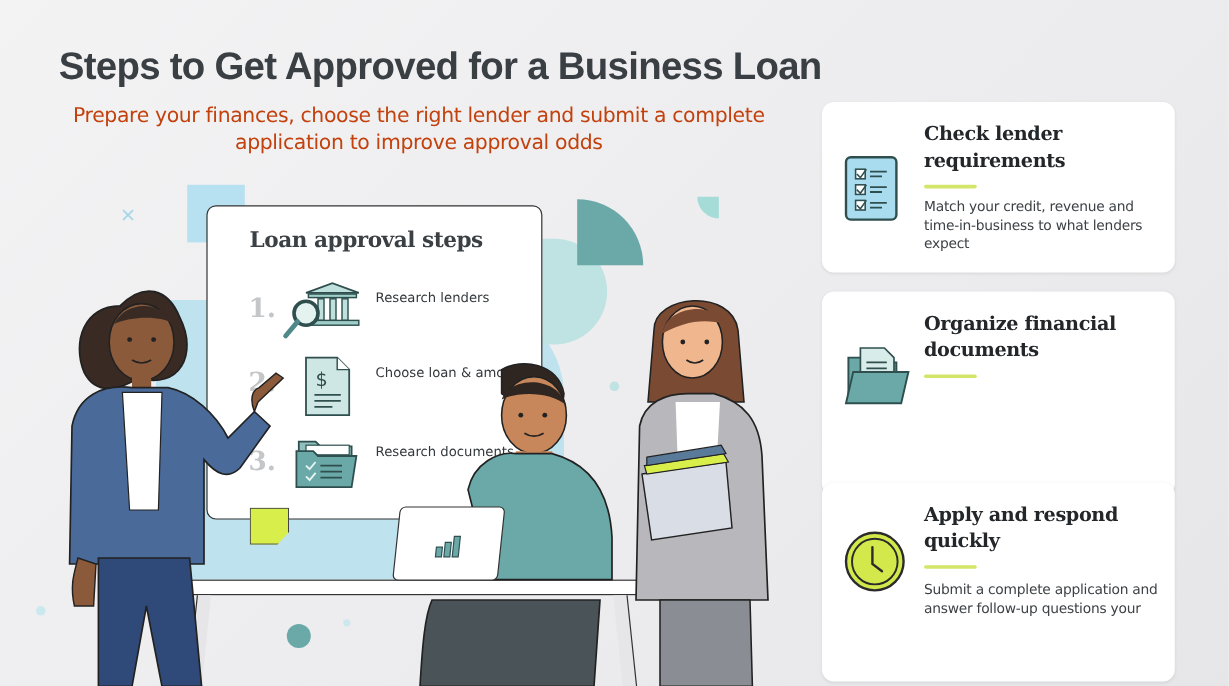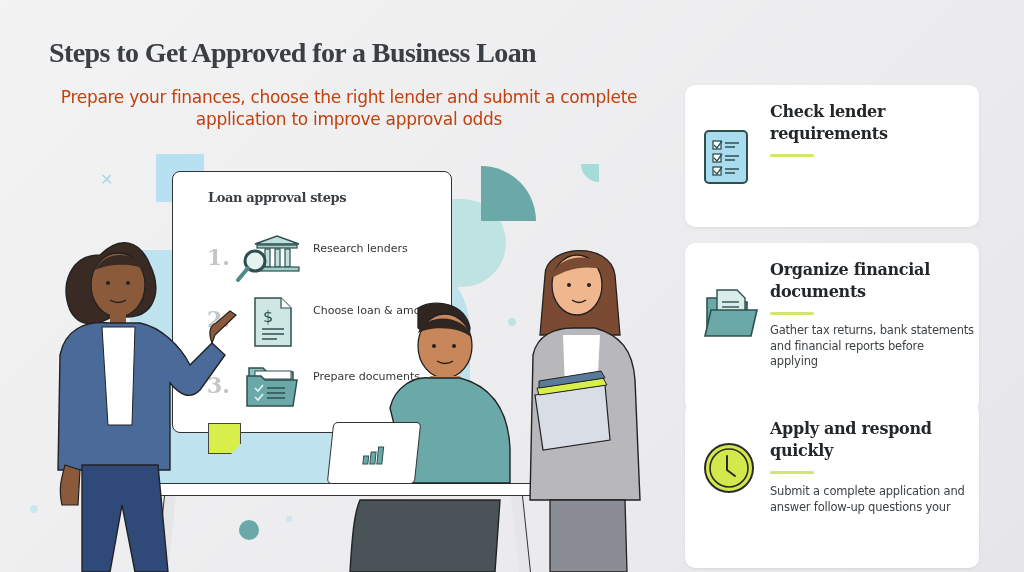--- a/index.html
+++ b/index.html
@@ -5,22 +5,22 @@
   * { box-sizing: border-box; margin: 0; padding: 0; }
   html, body { width: 1024px; height: 572px; overflow: hidden; }
   body {
     background: linear-gradient(135deg, #f3f3f4 0%, #ececee 60%, #e6e6e9 100%);
     font-family: "DejaVu Sans", sans-serif;
     position: relative;
     color: #2f3437;
   }
   .title {
     position: absolute; left: 49px; top: 37px;
-    font-family: Liberation Serif, serif; font-weight: bold;
-    font-size: 28px; color: #3a3f44; letter-spacing: -0.6px;
+    font-family: Liberation Sans, sans-serif; font-weight: bold;
+    font-size: 32px; color: #3a3f44; letter-spacing: -0.6px;
     white-space: nowrap;
   }
   .subtitle {
     position: absolute; left: 49px; top: 86px; width: 600px;
     font-size: 17px; line-height: 22px; color: #c2410c;
     letter-spacing: -0.3px;
     text-align: center;
   }
   .card {
     position: absolute; left: 685px; width: 294px;
@@ -40,21 +40,21 @@
     position: absolute; left: 85px; width: 205px;
     font-size: 11.5px; line-height: 15.5px; color: #3d4246; letter-spacing: -0.2px;
   }
   .board {
     position: absolute; left: 172px; top: 171px; width: 280px; height: 262px;
     background: #fff; border: 1.5px solid #333; border-radius: 8px;
   }
   .board .btitle {
     position: absolute; left: 35px; top: 18px;
     font-family: "DejaVu Serif", serif; font-weight: bold;
-    font-size: 13px; color: #3b4045; letter-spacing: -0.4px; white-space: nowrap;
+    font-size: 18px; color: #3b4045; letter-spacing: -0.4px; white-space: nowrap;
   }
   .step { position: absolute; left: 0; width: 280px; height: 50px; }
   .step .num {
     position: absolute; left: 34px; top: 10px;
     font-family: "DejaVu Serif", serif; font-weight: bold;
     font-size: 22px; color: #c4c6c8;
   }
   .step .sicon { position: absolute; left: 62px; top: 0; }
   .step .slabel {
     position: absolute; left: 140px; top: 6px; width: 130px;
@@ -121,21 +121,21 @@
         <path d="M14,6 H28 L32,10 H58 V40 H14 Z" fill="#8fc0bd" stroke="#2f4f4f" stroke-width="1.5"></path>
         <rect x="20" y="9" width="36" height="8" fill="#fff" stroke="#2f4f4f" stroke-width="1"></rect>
         <path d="M12,14 H26 L30,18 H62 L58,44 H12 Z" fill="#6aa9a8" stroke="#2f4f4f" stroke-width="1.5"></path>
         <polyline points="20,26 23,29 28,23" fill="none" stroke="#e4f2f0" stroke-width="1.6"></polyline>
         <polyline points="20,35 23,38 28,32" fill="none" stroke="#e4f2f0" stroke-width="1.6"></polyline>
         <line x1="32" y1="26" x2="50" y2="26" stroke="#2f4f4f" stroke-width="1.5"></line>
         <line x1="32" y1="31" x2="50" y2="31" stroke="#2f4f4f" stroke-width="1.5"></line>
         <line x1="32" y1="36" x2="50" y2="36" stroke="#2f4f4f" stroke-width="1.5"></line>
       </svg>
     </span>
-    <span class="slabel">Prepare documents</span>
+    <span class="slabel">Research documents</span>
   </div>
 </div>
 
 <div class="abs" style="left:208px;top:423px;width:33px;height:31px;background:#d8ee4a;border:1.3px solid #444;clip-path:polygon(0 0,100% 0,100% 65%,70% 100%,0 100%);"></div>
 
 <div class="abs" style="left:135px;top:483px;width:430px;height:13px;background:#fff;border:1.5px solid #333;"></div>
 <div class="abs" style="left:160px;top:496px;width:12px;height:76px;background:#e6e6e8;border-left:1.3px solid #333;transform:skewX(-6deg);"></div>
 <div class="abs" style="left:515px;top:496px;width:12px;height:76px;background:#e6e6e8;border-right:1.3px solid #333;transform:skewX(6deg);"></div>
 
 <svg class="abs" style="left:40px;top:215px;" width="200" height="357" viewBox="0 0 200 357">
@@ -203,36 +203,36 @@
       <line x1="22" y1="14" x2="36" y2="14" stroke="#2f4f4f" stroke-width="1.5"></line>
         <line x1="22" y1="18" x2="32" y2="18" stroke="#2f4f4f" stroke-width="1.5"></line>
       <line x1="22" y1="27" x2="36" y2="27" stroke="#2f4f4f" stroke-width="1.5"></line>
         <line x1="22" y1="31" x2="32" y2="31" stroke="#2f4f4f" stroke-width="1.5"></line>
       <line x1="22" y1="40" x2="36" y2="40" stroke="#2f4f4f" stroke-width="1.5"></line>
         <line x1="22" y1="44" x2="32" y2="44" stroke="#2f4f4f" stroke-width="1.5"></line>
     </svg>
   </span>
   <div class="ctitle">Check lender requirements</div>
   <div class="rule" style="top:69px;"></div>
+  <div class="cdesc" style="top:80px;">Match your credit, revenue and time-in-business to what lenders expect</div>
 </div>
 
 <div class="card" style="top:243px;height:170px;">
   <span class="icon" style="top:43px;">
     <svg width="56" height="54" viewBox="0 0 56 54">
       <path d="M4,12 H16 L20,16 H44 V48 H4 Z" fill="#6aa9a8" stroke="#2f4f4f" stroke-width="1.6"></path>
       <path d="M14,4 H34 L42,12 V36 H14 Z" fill="#d8ece9" stroke="#2f4f4f" stroke-width="1.4"></path>
       <line x1="19" y1="16" x2="36" y2="16" stroke="#2f4f4f" stroke-width="1.4"></line>
       <line x1="19" y1="21" x2="36" y2="21" stroke="#2f4f4f" stroke-width="1.4"></line>
       <line x1="19" y1="26" x2="32" y2="26" stroke="#2f4f4f" stroke-width="1.4"></line>
       <path d="M2,50 L8,24 H54 L48,50 Z" fill="#6aa9a8" stroke="#2f4f4f" stroke-width="1.6"></path>
     </svg>
   </span>
   <div class="ctitle">Organize financial documents</div>
   <div class="rule" style="top:69px;"></div>
-  <div class="cdesc" style="top:80px;">Gather tax returns, bank statements and financial reports before applying</div>
 </div>
 
 <div class="card" style="top:402px;height:166px;">
   <span class="icon" style="top:40px;">
     <svg width="52" height="52" viewBox="0 0 52 52">
       <circle cx="26" cy="26" r="24" fill="#d3e84a" stroke="#2b2b2b" stroke-width="2"></circle>
       <circle cx="26" cy="26" r="19" fill="#d3e84a" stroke="#2b2b2b" stroke-width="1.6"></circle>
       <polyline points="24,14 24,28 32,34" fill="none" stroke="#2b2b2b" stroke-width="2" stroke-linecap="round"></polyline>
     </svg>
   </span>

